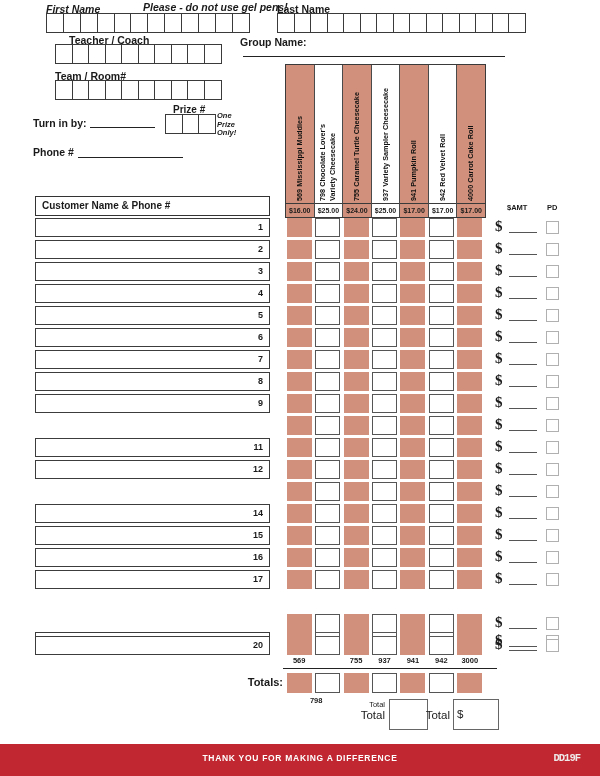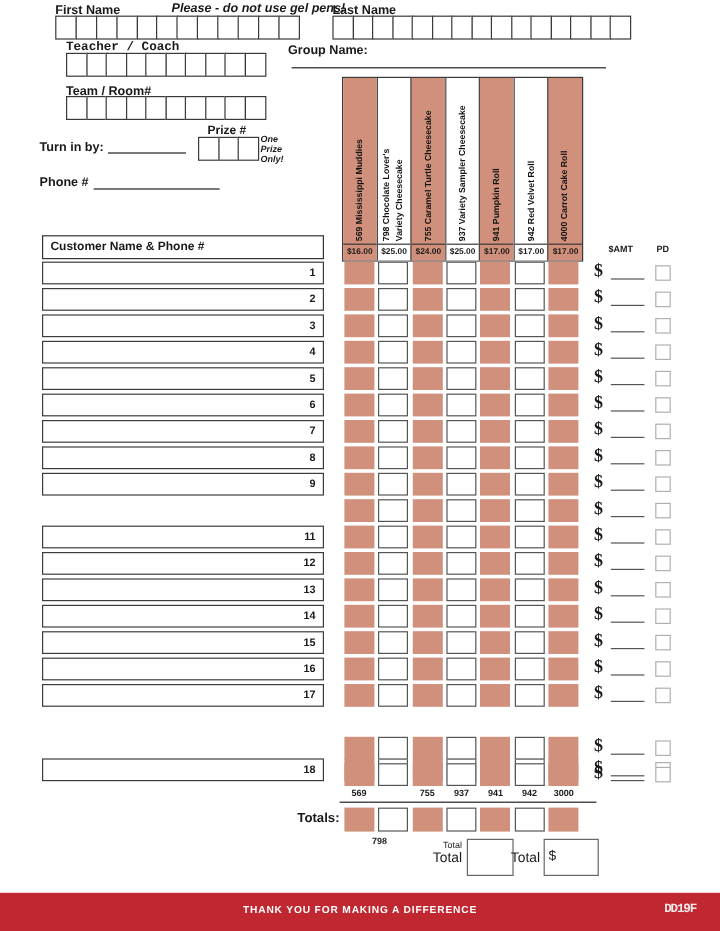--- a/index.html
+++ b/index.html
@@ -61,21 +61,21 @@
   #banner-msg{position:absolute;left:0;right:0;top:9px;text-align:center;color:#fff;
               font-weight:bold;font-size:8.5px;letter-spacing:0.7px;}
   #banner-code{position:absolute;right:20px;top:8px;color:#efe9e9;
                font-family:"Liberation Mono",monospace;font-weight:bold;font-size:10.5px;letter-spacing:-1px;}
 </style>
 </head>
 <body>
 
 <div id="page">
 
-  <div class="abs lbl" style="left:46px;top:3px;">First Name</div>
+  <div class="abs lbl" style="left:46px;top:3px;font-style:italic;">First Name</div>
   <div class="abs note" style="left:143px;top:1px;">Please - do not use gel pens!</div>
   <div class="abs lbl" style="left:277px;top:3px;">Last Name</div>
   <div class="abs comb wide" style="left:46px;top:13px;">
       <div class="cbox"></div>
       <div class="cbox"></div>
       <div class="cbox"></div>
       <div class="cbox"></div>
       <div class="cbox"></div>
       <div class="cbox"></div>
       <div class="cbox"></div>
@@ -96,21 +96,21 @@
       <div class="cbox"></div>
       <div class="cbox"></div>
       <div class="cbox"></div>
       <div class="cbox"></div>
       <div class="cbox"></div>
       <div class="cbox"></div>
       <div class="cbox"></div>
       <div class="cbox"></div>
     </div>
 
-  <div class="abs lbl" style="left:55px;top:34px;font-family:Liberation Mono, monospace;">Teacher / Coach</div>
+  <div class="abs lbl" style="left:69px;top:34px;">Teacher / Coach</div>
   <div class="abs comb" style="left:55px;top:44px;">
       <div class="cbox"></div>
       <div class="cbox"></div>
       <div class="cbox"></div>
       <div class="cbox"></div>
       <div class="cbox"></div>
       <div class="cbox"></div>
       <div class="cbox"></div>
       <div class="cbox"></div>
       <div class="cbox"></div>
@@ -358,23 +358,20 @@
         <div class="cell shaded" style="left: 343.56px;"></div>
         <div class="cell open" style="left: 371.99px;"></div>
         <div class="cell shaded" style="left: 400.42px;"></div>
         <div class="cell open" style="left: 428.85px;"></div>
         <div class="cell shaded" style="left: 457.28px;"></div>
         <div class="dollar">$</div>
         <div class="amtline"></div>
         <div class="pdbox"></div>
       </div>
       <div class="orow" style="top: 482px;">
-        <div class="namebox">
-          <div class="rownum">13</div>
-        </div>
         <div class="cell shaded" style="left: 286.7px;"></div>
         <div class="cell open" style="left: 315.13px;"></div>
         <div class="cell shaded" style="left: 343.56px;"></div>
         <div class="cell open" style="left: 371.99px;"></div>
         <div class="cell shaded" style="left: 400.42px;"></div>
         <div class="cell open" style="left: 428.85px;"></div>
         <div class="cell shaded" style="left: 457.28px;"></div>
         <div class="dollar">$</div>
         <div class="amtline"></div>
         <div class="pdbox"></div>
@@ -460,20 +457,23 @@
         <div class="cell shaded" style="left: 343.56px;"></div>
         <div class="cell open" style="left: 371.99px;"></div>
         <div class="cell shaded" style="left: 400.42px;"></div>
         <div class="cell open" style="left: 428.85px;"></div>
         <div class="cell shaded" style="left: 457.28px;"></div>
         <div class="dollar">$</div>
         <div class="amtline"></div>
         <div class="pdbox"></div>
       </div>
       <div class="orow" style="top: 636px;">
+        <div class="namebox">
+          <div class="rownum">20</div>
+        </div>
         <div class="cell shaded" style="left: 286.7px;"></div>
         <div class="cell open" style="left: 315.13px;"></div>
         <div class="cell shaded" style="left: 343.56px;"></div>
         <div class="cell open" style="left: 371.99px;"></div>
         <div class="cell shaded" style="left: 400.42px;"></div>
         <div class="cell open" style="left: 428.85px;"></div>
         <div class="cell shaded" style="left: 457.28px;"></div>
         <div class="dollar">$</div>
         <div class="amtline"></div>
         <div class="pdbox"></div>

